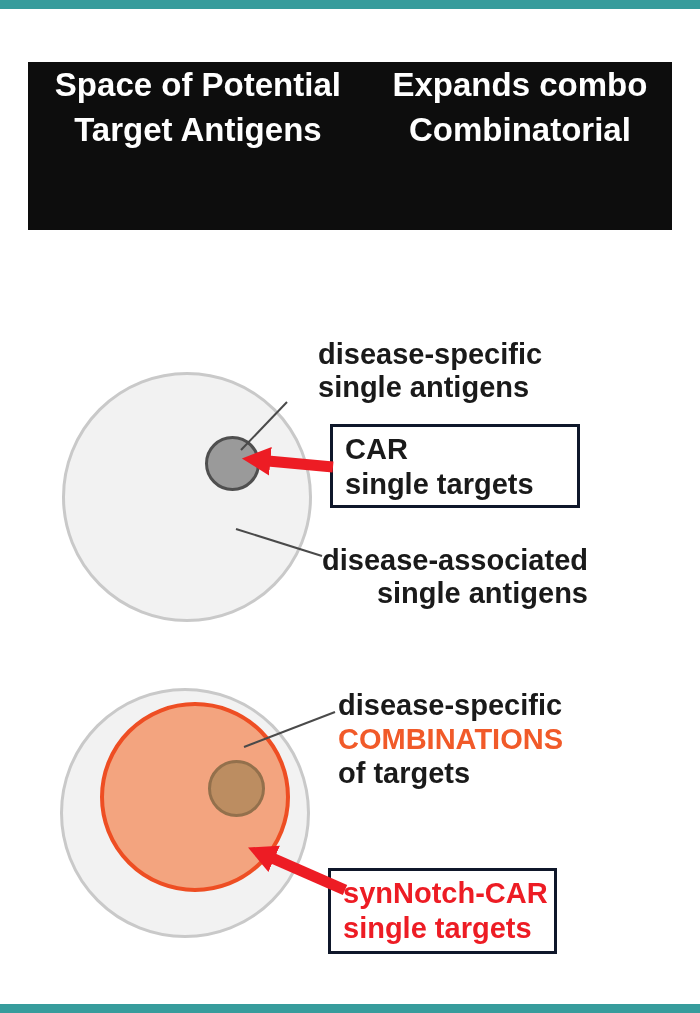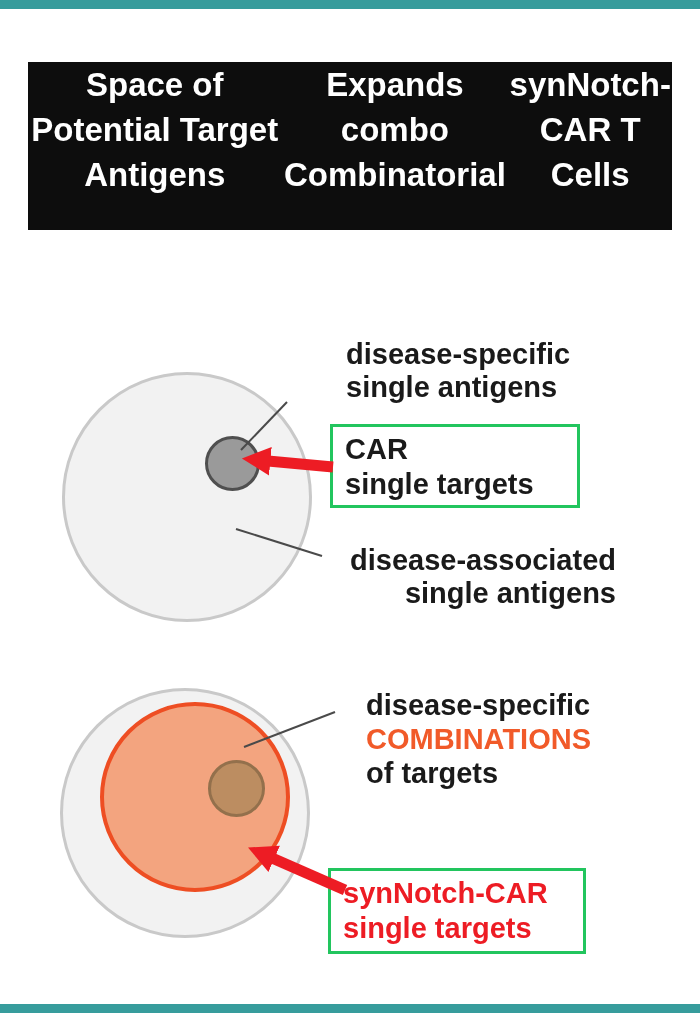--- a/index.html
+++ b/index.html
@@ -75,46 +75,45 @@
     border: 3px solid var(--tan-border, #93704c);
   }
 
   .diagram-label {
     position: absolute;
     color: #1a1a1a;
     font-weight: bold;
     font-size: 29px;
     line-height: 33px;
     white-space: nowrap;
-    margin-left: 28px;
   }
   #label-top-specific { left: 318px; top: 338px; }
   #label-top-associated { left: 322px; top: 544px; text-align: right; }
   #label-bottom-combo { left: 338px; top: 688px; line-height: 34px; }
   .orange-text { color: var(--orange-text, #f15a29); }
 
   .callout-box {
     position: absolute;
     background: #ffffff;
-    border: 3px solid #22c55e;
+    border: 3px solid #0f172a;
     box-sizing: border-box;
     font-weight: bold;
     font-size: 29px;
     line-height: 35px;
     padding: 5px 12px;
     white-space: nowrap;
   }
   #car-box {
     left: 330px; top: 424px;
     width: 250px; height: 84px;
     color: #1a1a1a;
   }
   #combo-box {
     left: 328px; top: 868px;
-    width: 258px; height: 86px;
+    width: 229px; height: 86px;
     color: var(--red, #ed1c24);
   }
 
   .overlay {
     position: absolute;
     left: 0; top: 0;
     width: 700px; height: 1013px;
     pointer-events: none;
   }
 </style>
@@ -122,21 +121,20 @@
 <body>
 
 <div class="canvas">
 
   <div class="teal-strip top"></div>
   <div class="teal-strip bottom"></div>
 
   <div class="title-box">
     <div>Space of Potential Target Antigens</div>
     <div>Expands combo Combinatorial</div>
-    <div>synNotch-CAR T Cells</div>
   </div>
 
   <div id="top-big-circle" class="circle big-gray"></div>
   <div id="small-dark-circle" class="circle"></div>
 
   <div id="label-top-specific" class="diagram-label">
     <div>disease-specific</div>
     <div>single antigens</div>
   </div>
 

